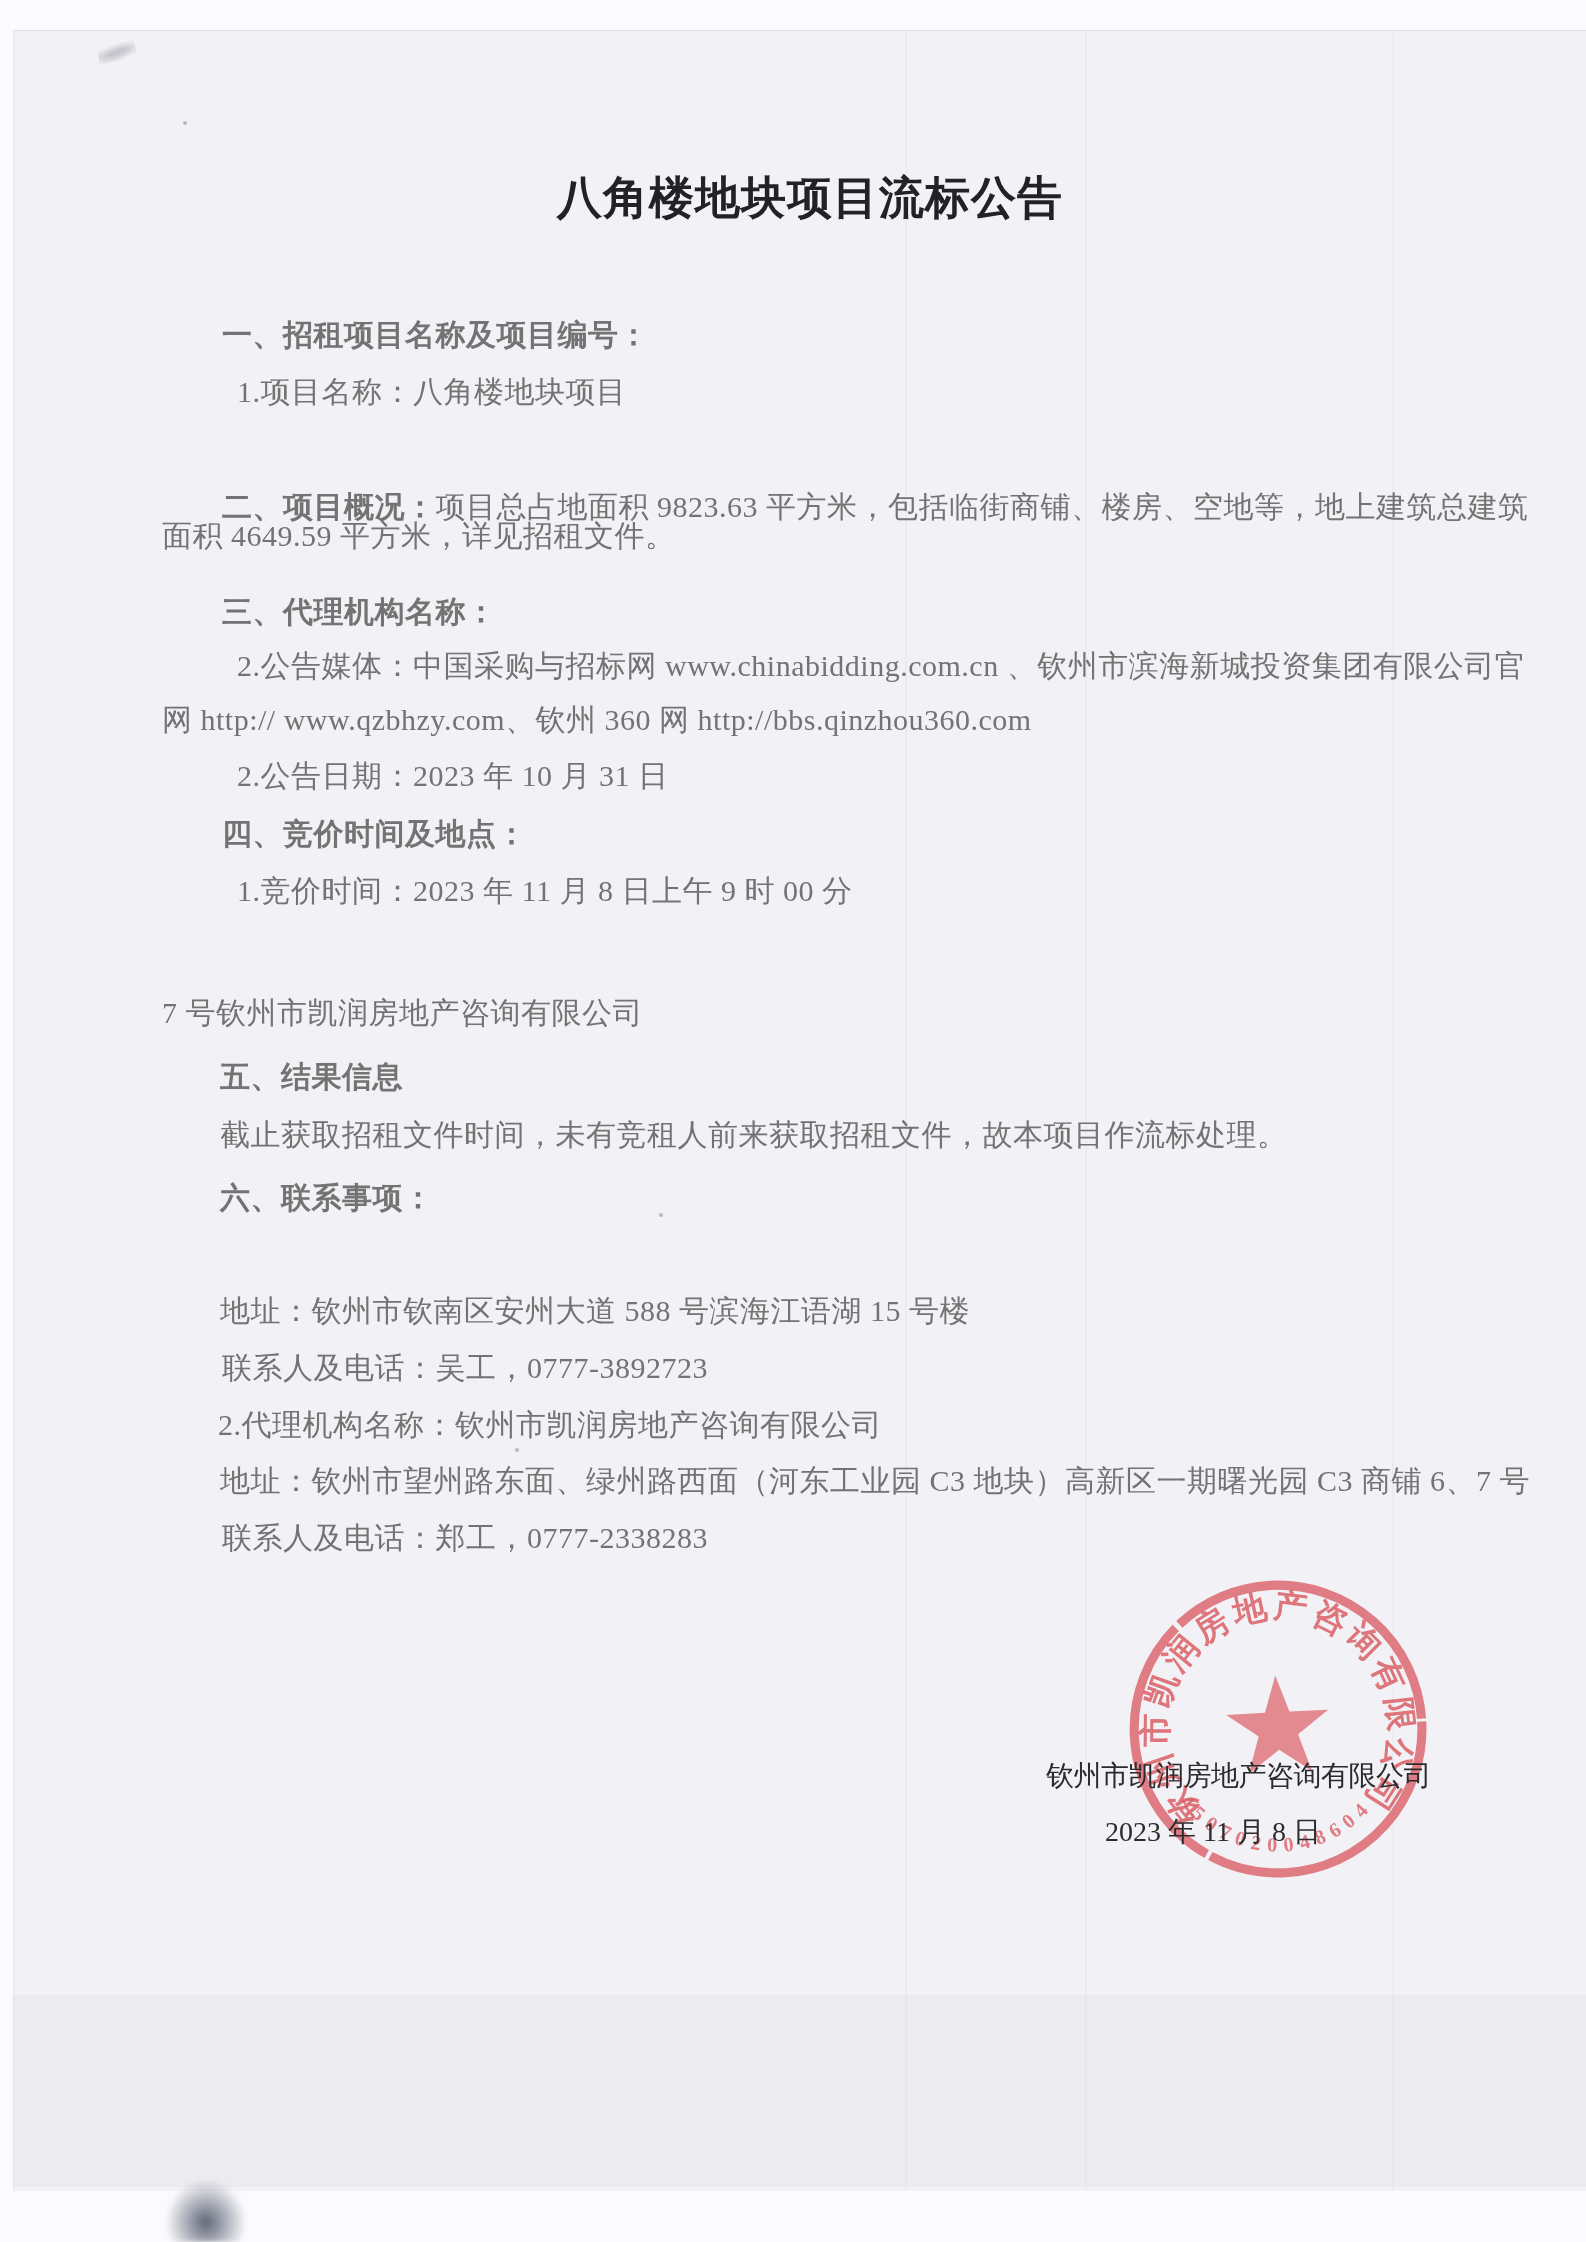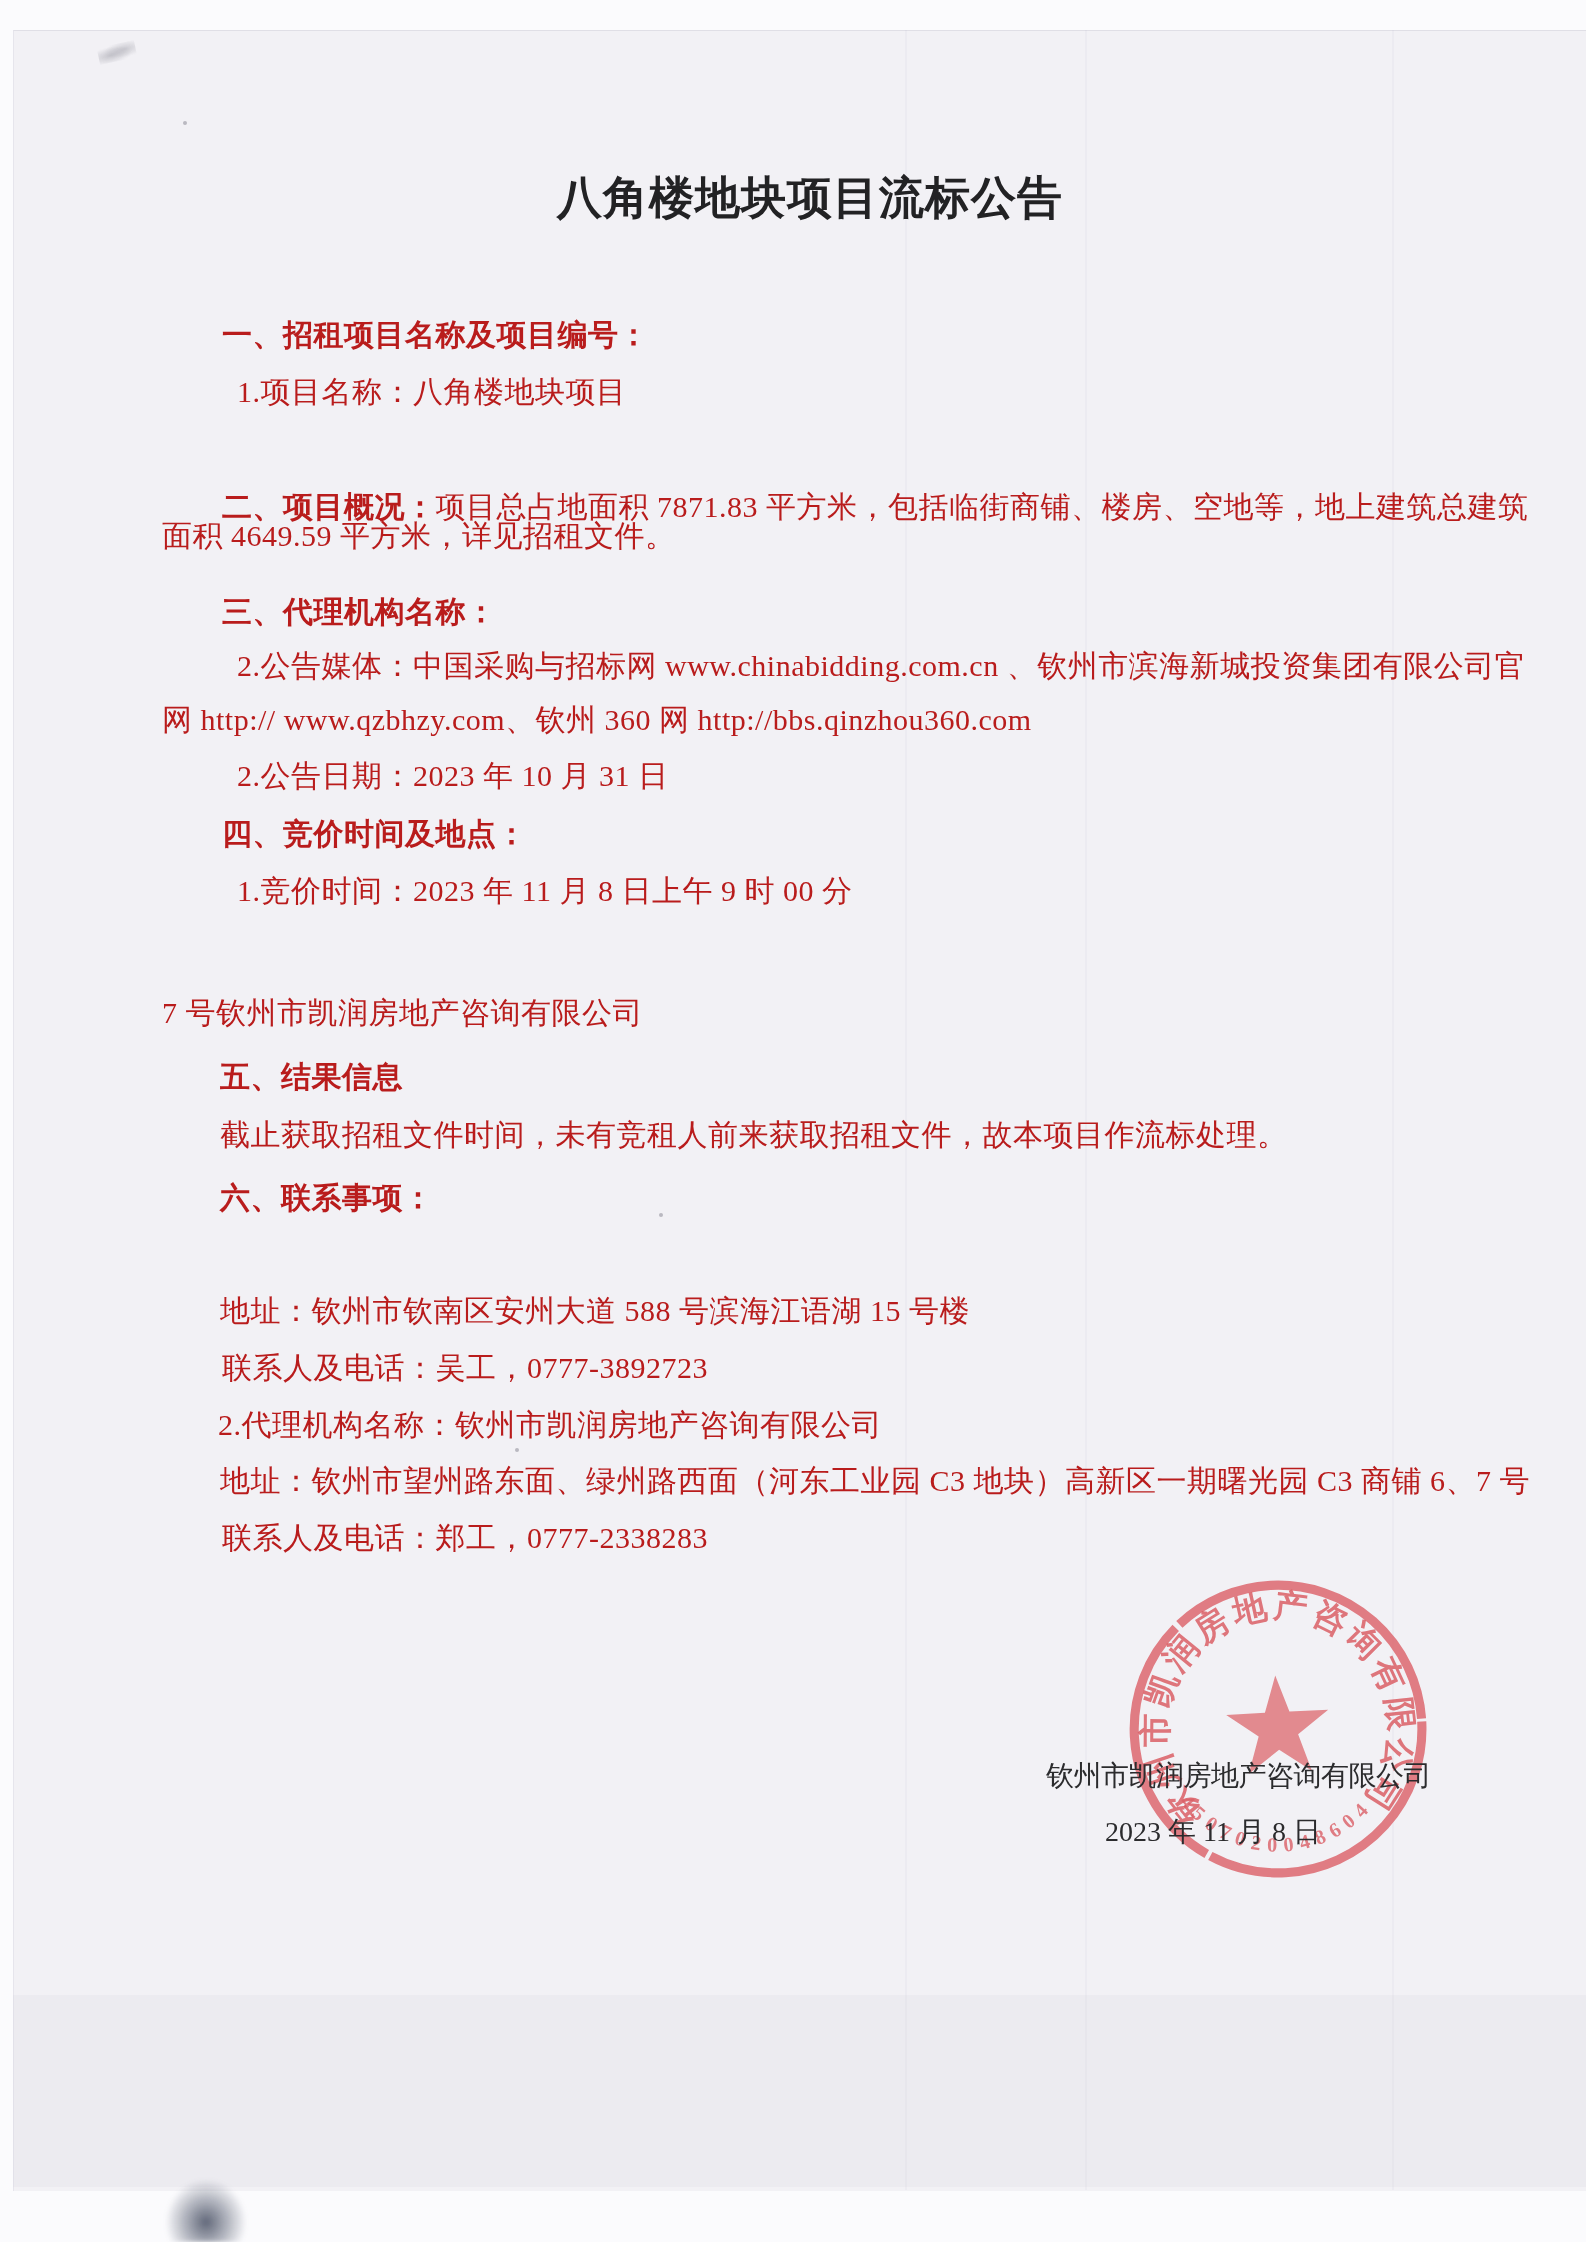--- a/index.html
+++ b/index.html
@@ -21,21 +21,21 @@
     background:rgba(206,204,216,0.16);
   }
   .streak{position:absolute;top:30px;height:2160px;width:2px;background:rgba(140,140,170,0.05);}
   .title{
     position:absolute;left:557px;top:168px;margin:0;
     font-size:45px;font-weight:bold;color:#222224;
     letter-spacing:1px;white-space:nowrap;
   }
   .ln{
     position:absolute;
-    font-size:30px;color:#b91c1c;
+    font-size:30px;color:#737373;
     white-space:nowrap;letter-spacing:0.5px;
   }
   .bold{font-weight:bold;}
   .sig{
     position:absolute;font-size:28px;color:#2b2b2d;
     white-space:nowrap;z-index:3;
   }
   .stamp{
     position:absolute;left:1126px;top:1574px;width:304px;height:308px;
     z-index:2;transform:rotate(-3deg);opacity:0.92;
@@ -69,21 +69,21 @@
   <div class="speck" style="left:183px;top:121px"></div>
   <div class="speck" style="left:659px;top:1213px"></div>
   <div class="speck" style="left:515px;top:1448px"></div>
   <div class="blob"></div>
 
   <h1 class="title">八角楼地块项目流标公告</h1>
 
   <div class="ln bold" style="left:222px;top:315px">一、招租项目名称及项目编号：</div>
   <div class="ln" style="left:237px;top:372px">1.项目名称：八角楼地块项目</div>
 
-  <div class="ln" style="left:222px;top:487px"><span class="bold">二、项目概况：</span><span>项目总占地面积 7871.83 平方米，包括临街商铺、楼房、空地等，地上建筑总建筑</span></div>
+  <div class="ln" style="left:222px;top:487px"><span class="bold">二、项目概况：</span><span>项目总占地面积 9823.63 平方米，包括临街商铺、楼房、空地等，地上建筑总建筑</span></div>
   <div class="ln" style="left:162px;top:516px">面积 4649.59 平方米，详见招租文件。</div>
 
   <div class="ln bold" style="left:222px;top:592px">三、代理机构名称：</div>
   <div class="ln" style="left:237px;top:646px">2.公告媒体：中国采购与招标网 www.chinabidding.com.cn 、钦州市滨海新城投资集团有限公司官</div>
   <div class="ln" style="left:162px;top:700px">网 http:// www.qzbhzy.com、钦州 360 网 http://bbs.qinzhou360.com</div>
   <div class="ln" style="left:237px;top:756px">2.公告日期：2023 年 10 月 31 日</div>
 
   <div class="ln bold" style="left:222px;top:814px">四、竞价时间及地点：</div>
   <div class="ln" style="left:237px;top:871px">1.竞价时间：2023 年 11 月 8 日上午 9 时 00 分</div>
   <div class="ln" style="left:162px;top:993px">7 号钦州市凯润房地产咨询有限公司</div>

